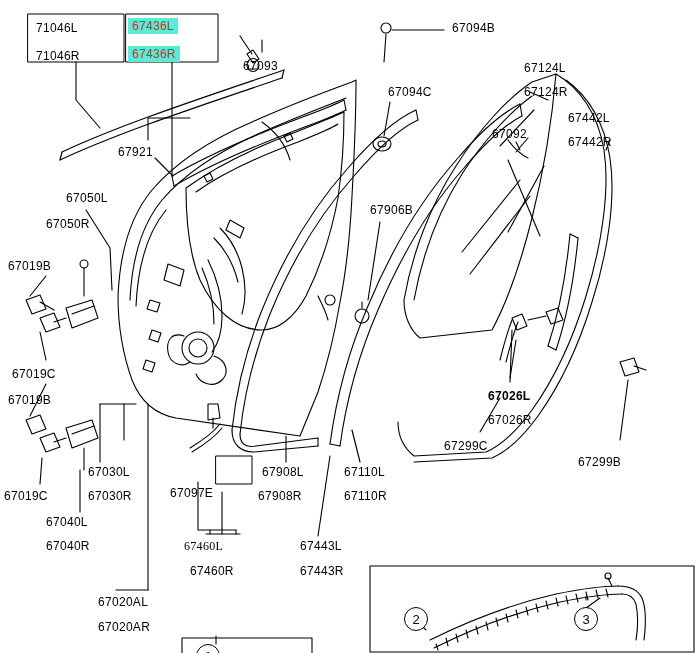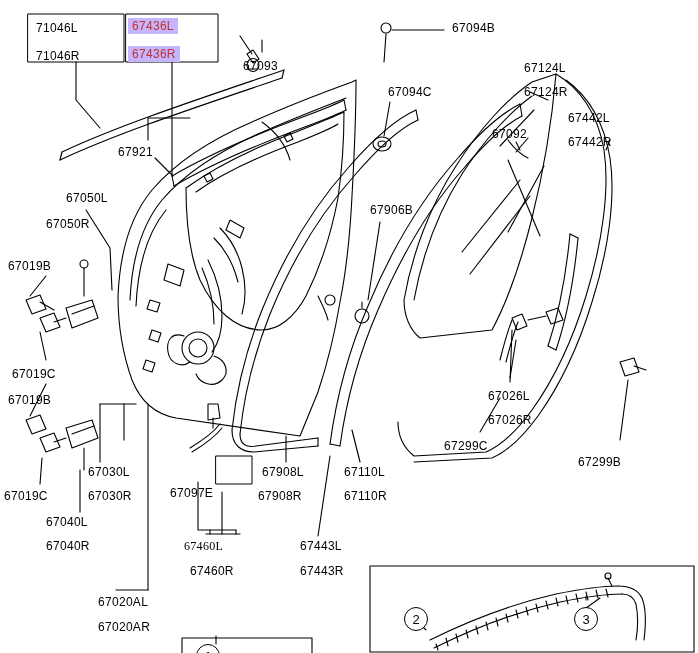--- a/index.html
+++ b/index.html
@@ -17,21 +17,21 @@
   }
   .label {
     position: absolute;
     font-size: 12px;
     color: #000000;
     white-space: nowrap;
     line-height: 1.0;
     letter-spacing: 0.3px;
   }
   .label.hl {
-    background: #c4b5fd;
+    background: #5eead4;
     color: #c23030;
     padding: 2px 4px;
     border: 0;
   }
   svg.art {
     position: absolute;
     left: 0;
     top: 0;
     width: 698px;
     height: 653px;
@@ -300,21 +300,21 @@
   <div class="label" style="left:568px; top:112px;">67442L</div>
   <div class="label" style="left:568px; top:136px;">67442R</div>
   <div class="label" style="left:492px; top:128px;">67092</div>
   <div class="label" style="left:118px; top:146px;">67921</div>
   <div class="label" style="left:46px; top:192px;margin-left:20px;">67050L</div>
   <div class="label" style="left:46px; top:218px;text-align:center;">67050R</div>
   <div class="label" style="left:370px; top:204px;">67906B</div>
   <div class="label" style="left:8px; top:260px;">67019B</div>
   <div class="label" style="left:12px; top:368px;">67019C</div>
   <div class="label" style="left:8px; top:394px;">67019B</div>
-  <div class="label" style="left:488px; top:390px;">67026L</div>
+  <div class="label" style="left:488px; top:390px;font-weight:bold;">67026L</div>
   <div class="label" style="left:488px; top:414px;">67026R</div>
   <div class="label" style="left:444px; top:440px;">67299C</div>
   <div class="label" style="left:578px; top:456px;">67299B</div>
   <div class="label" style="left:88px; top:466px;">67030L</div>
   <div class="label" style="left:88px; top:490px;">67030R</div>
   <div class="label" style="left:4px; top:490px;">67019C</div>
   <div class="label" style="left:170px; top:487px;">67097E</div>
   <div class="label" style="left:262px; top:466px;">67908L</div>
   <div class="label" style="left:258px; top:490px;">67908R</div>
   <div class="label" style="left:344px; top:466px;">67110L</div>

